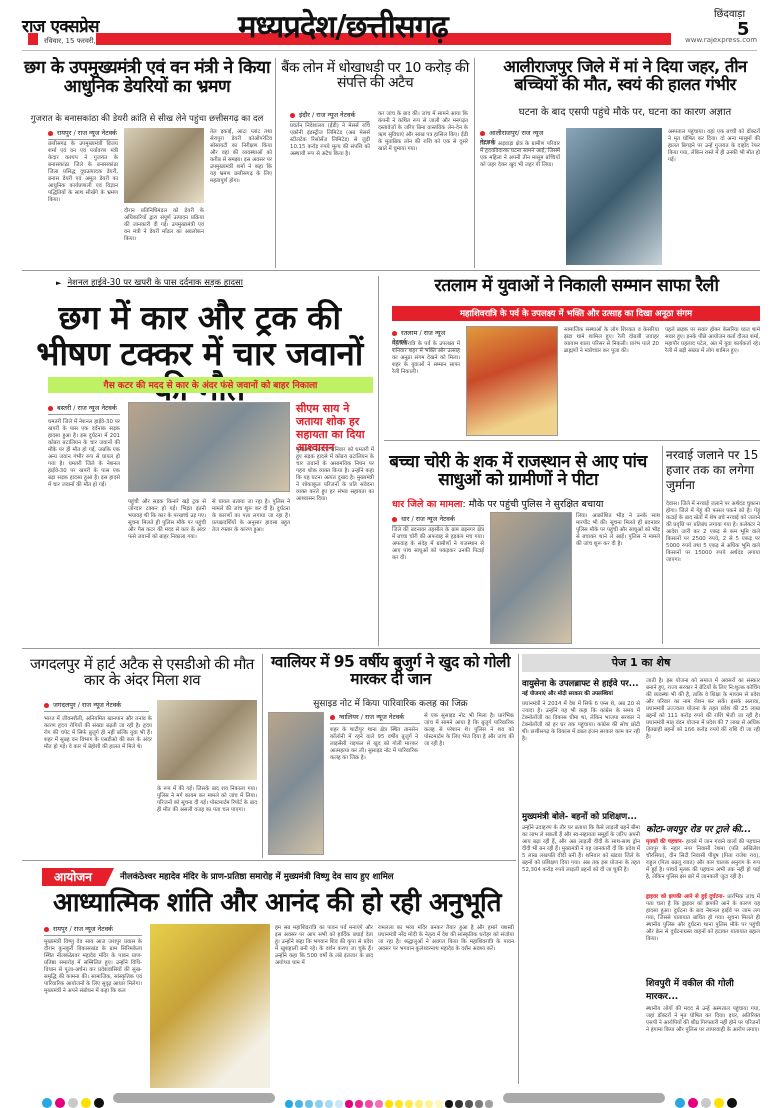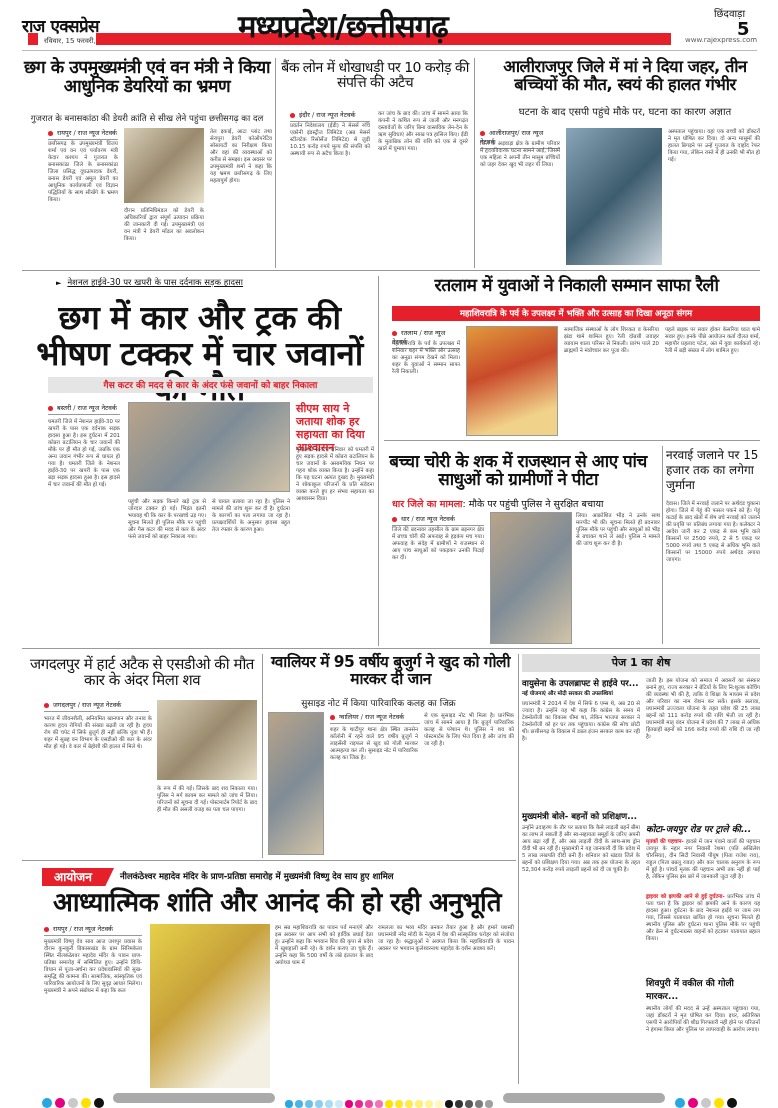--- a/index.html
+++ b/index.html
@@ -69,21 +69,21 @@
 <div class="abs col" style="left:480px;top:140px;width:80px;height:125px;">जिले के अड़वाड़ा क्षेत्र के ग्रामीण परिवार में हृदयविदारक घटना सामने आई, जिसमें एक महिला ने अपनी तीन मासूम बच्चियों को जहर देकर खुद भी जहर पी लिया।</div>
 <div class="abs ph3" style="left:566px;top:128px;width:96px;height:137px;"></div>
 <div class="abs col" style="left:668px;top:128px;width:92px;height:137px;">अस्पताल पहुंचाया। वहां एक बच्ची को डॉक्टरों ने मृत घोषित कर दिया। दो अन्य मासूमों की हालत बिगड़ने पर उन्हें गुजरात के दाहोद रेफर किया गया, लेकिन रास्ते में ही उनकी भी मौत हो गई।</div>
 
 <div class="abs hrule" style="left:22px;top:270px;width:738px;"></div>
 
 <div class="abs" style="left:40px;top:276px;width:330px;font-size:8.5px;margin-left:16px;">
   <span style="font-size:7px;margin-right:6px;">►</span><span style="text-decoration:underline;">नेशनल हाईवे-30 पर खपरी के पास दर्दनाक सड़क हादसा</span>
 </div>
 <div class="abs hl" style="left:22px;top:300px;width:355px;font-size:33px;">छग में कार और ट्रक की भीषण टक्कर में चार जवानों की मौत</div>
-<div class="abs" style="left:48px;top:377px;width:325px;height:16px;background:#e5e5e5;color:#e5202a;font-size:9px;font-weight:bold;text-align:center;line-height:16px;">गैस कटर की मदद से कार के अंदर फंसे जवानों को बाहर निकाला</div>
+<div class="abs" style="left:48px;top:377px;width:325px;height:16px;background:#bef264;color:#e5202a;font-size:9px;font-weight:bold;text-align:center;line-height:16px;">गैस कटर की मदद से कार के अंदर फंसे जवानों को बाहर निकाला</div>
 <div class="abs byline" style="left:48px;top:403px;width:72px;"><span class="dot"></span><span>बस्तरी / राज न्यूज नेटवर्क</span></div>
 <div class="abs col" style="left:48px;top:418px;width:72px;height:225px;">धमतरी जिले में नेशनल हाईवे-30 पर खपरी के पास एक दर्दनाक सड़क हादसा हुआ है। इस दुर्घटना में 201 कोबरा बटालियन के चार जवानों की मौके पर ही मौत हो गई, जबकि एक अन्य जवान गंभीर रूप से घायल हो गया है। धमतरी जिले के नेशनल हाईवे-30 पर खपरी के पास एक बड़ा सड़क हादसा हुआ है। इस हादसे में चार जवानों की मौत हो गई।</div>
 <div class="abs ph" style="left:128px;top:402px;width:162px;height:90px;"></div>
 <div class="abs col" style="left:128px;top:498px;width:78px;height:145px;">पहुंची और सड़क किनारे खड़े ट्रक से जोरदार टक्कर हो गई। भिड़ंत इतनी भयावह थी कि कार के परखच्चे उड़ गए। सूचना मिलते ही पुलिस मौके पर पहुंची और गैस कटर की मदद से कार के अंदर फंसे जवानों को बाहर निकाला गया।</div>
 <div class="abs col" style="left:212px;top:498px;width:78px;height:145px;">से घायल बताया जा रहा है। पुलिस ने मामले की जांच शुरू कर दी है। दुर्घटना के कारणों का पता लगाया जा रहा है। प्रत्यक्षदर्शियों के अनुसार हादसा बहुत तेज रफ्तार के कारण हुआ।</div>
 <div class="abs" style="left:296px;top:402px;width:78px;font-size:11px;line-height:13px;font-weight:bold;color:#e5202a;">सीएम साय ने जताया शोक हर सहायता का दिया आश्वासन</div>
 <div class="abs col" style="left:296px;top:446px;width:78px;height:197px;">मुख्यमंत्री साय ने शनिवार को धमतरी में हुए सड़क हादसे में कोबरा बटालियन के चार जवानों के असामयिक निधन पर गहरा शोक व्यक्त किया है। उन्होंने कहा कि यह घटना अत्यंत दुखद है। मुख्यमंत्री ने शोकाकुल परिजनों के प्रति संवेदना व्यक्त करते हुए हर संभव सहायता का आश्वासन दिया।</div>
 
 <div class="abs vrule" style="left:378px;top:276px;height:370px;"></div>
 
@@ -115,21 +115,21 @@
 
 <div class="abs hl" style="left:22px;top:656px;width:240px;font-size:15px;font-weight:normal;">जगदलपुर में हार्ट अटैक से एसडीओ की मौत कार के अंदर मिला शव</div>
 <div class="abs byline" style="left:44px;top:700px;width:105px;"><span class="dot"></span><span>जगदलपुर / राज न्यूज नेटवर्क</span></div>
 <div class="abs col" style="left:44px;top:715px;width:108px;height:140px;">भारत में जीवनशैली, अनियमित खानपान और तनाव के कारण हृदय रोगियों की संख्या बढ़ती जा रही है। हृदय रोग की चपेट में सिर्फ बुजुर्ग ही नहीं बल्कि युवा भी हैं। शहर में सुबह वन विभाग के एसडीओ की कार के अंदर मौत हो गई। वे कार में बेहोशी की हालत में मिले थे।</div>
 <div class="abs ph4" style="left:157px;top:700px;width:100px;height:80px;"></div>
 <div class="abs col" style="left:157px;top:785px;width:100px;height:70px;">के रूप में की गई। जिसके बाद शव निकाला गया। पुलिस ने मर्ग कायम कर मामले को जांच में लिया। परिजनों को सूचना दी गई। पोस्टमार्टम रिपोर्ट के बाद ही मौत की असली वजह का पता चल पाएगा।</div>
 
 <div class="abs vrule" style="left:262px;top:654px;height:204px;"></div>
 
 <div class="abs hl" style="left:268px;top:654px;width:245px;font-size:15.5px;">ग्वालियर में 95 वर्षीय बुजुर्ग ने खुद को गोली मारकर दी जान</div>
-<div class="abs sub" style="left:256px;top:696px;width:245px;font-size:9px;">सुसाइड नोट में किया पारिवारिक कलह का जिक्र</div>
+<div class="abs sub" style="left:268px;top:696px;width:245px;font-size:9px;">सुसाइड नोट में किया पारिवारिक कलह का जिक्र</div>
 <div class="abs byline" style="left:330px;top:712px;width:90px;"><span class="dot"></span><span>ग्वालियर / राज न्यूज नेटवर्क</span></div>
 <div class="abs ph" style="left:268px;top:712px;width:56px;height:143px;"></div>
 <div class="abs col" style="left:330px;top:726px;width:88px;height:129px;">शहर के थाटीपुर थाना क्षेत्र स्थित तानसेन कॉलोनी में रहने वाले 95 वर्षीय बुजुर्ग ने लाइसेंसी राइफल से खुद को गोली मारकर आत्महत्या कर ली। सुसाइड नोट में पारिवारिक कलह का जिक्र है।</div>
 <div class="abs col" style="left:424px;top:712px;width:90px;height:143px;">से एक सुसाइड नोट भी मिला है। प्रारंभिक जांच में सामने आया है कि बुजुर्ग पारिवारिक कलह से परेशान थे। पुलिस ने शव को पोस्टमार्टम के लिए भेज दिया है और जांच की जा रही है।</div>
 
 <div class="abs vrule" style="left:518px;top:654px;height:430px;"></div>
 
 <div class="abs greyband" style="left:522px;top:654px;width:238px;height:18px;font-size:11px;line-height:18px;font-weight:bold;">पेज 1 का शेष</div>
 <div class="abs" style="left:522px;top:677px;width:118px;">
   <div style="font-size:8.5px;font-weight:bold;">वायुसेना के उपलब्राफ्ट से हाईवे पर...</div>

